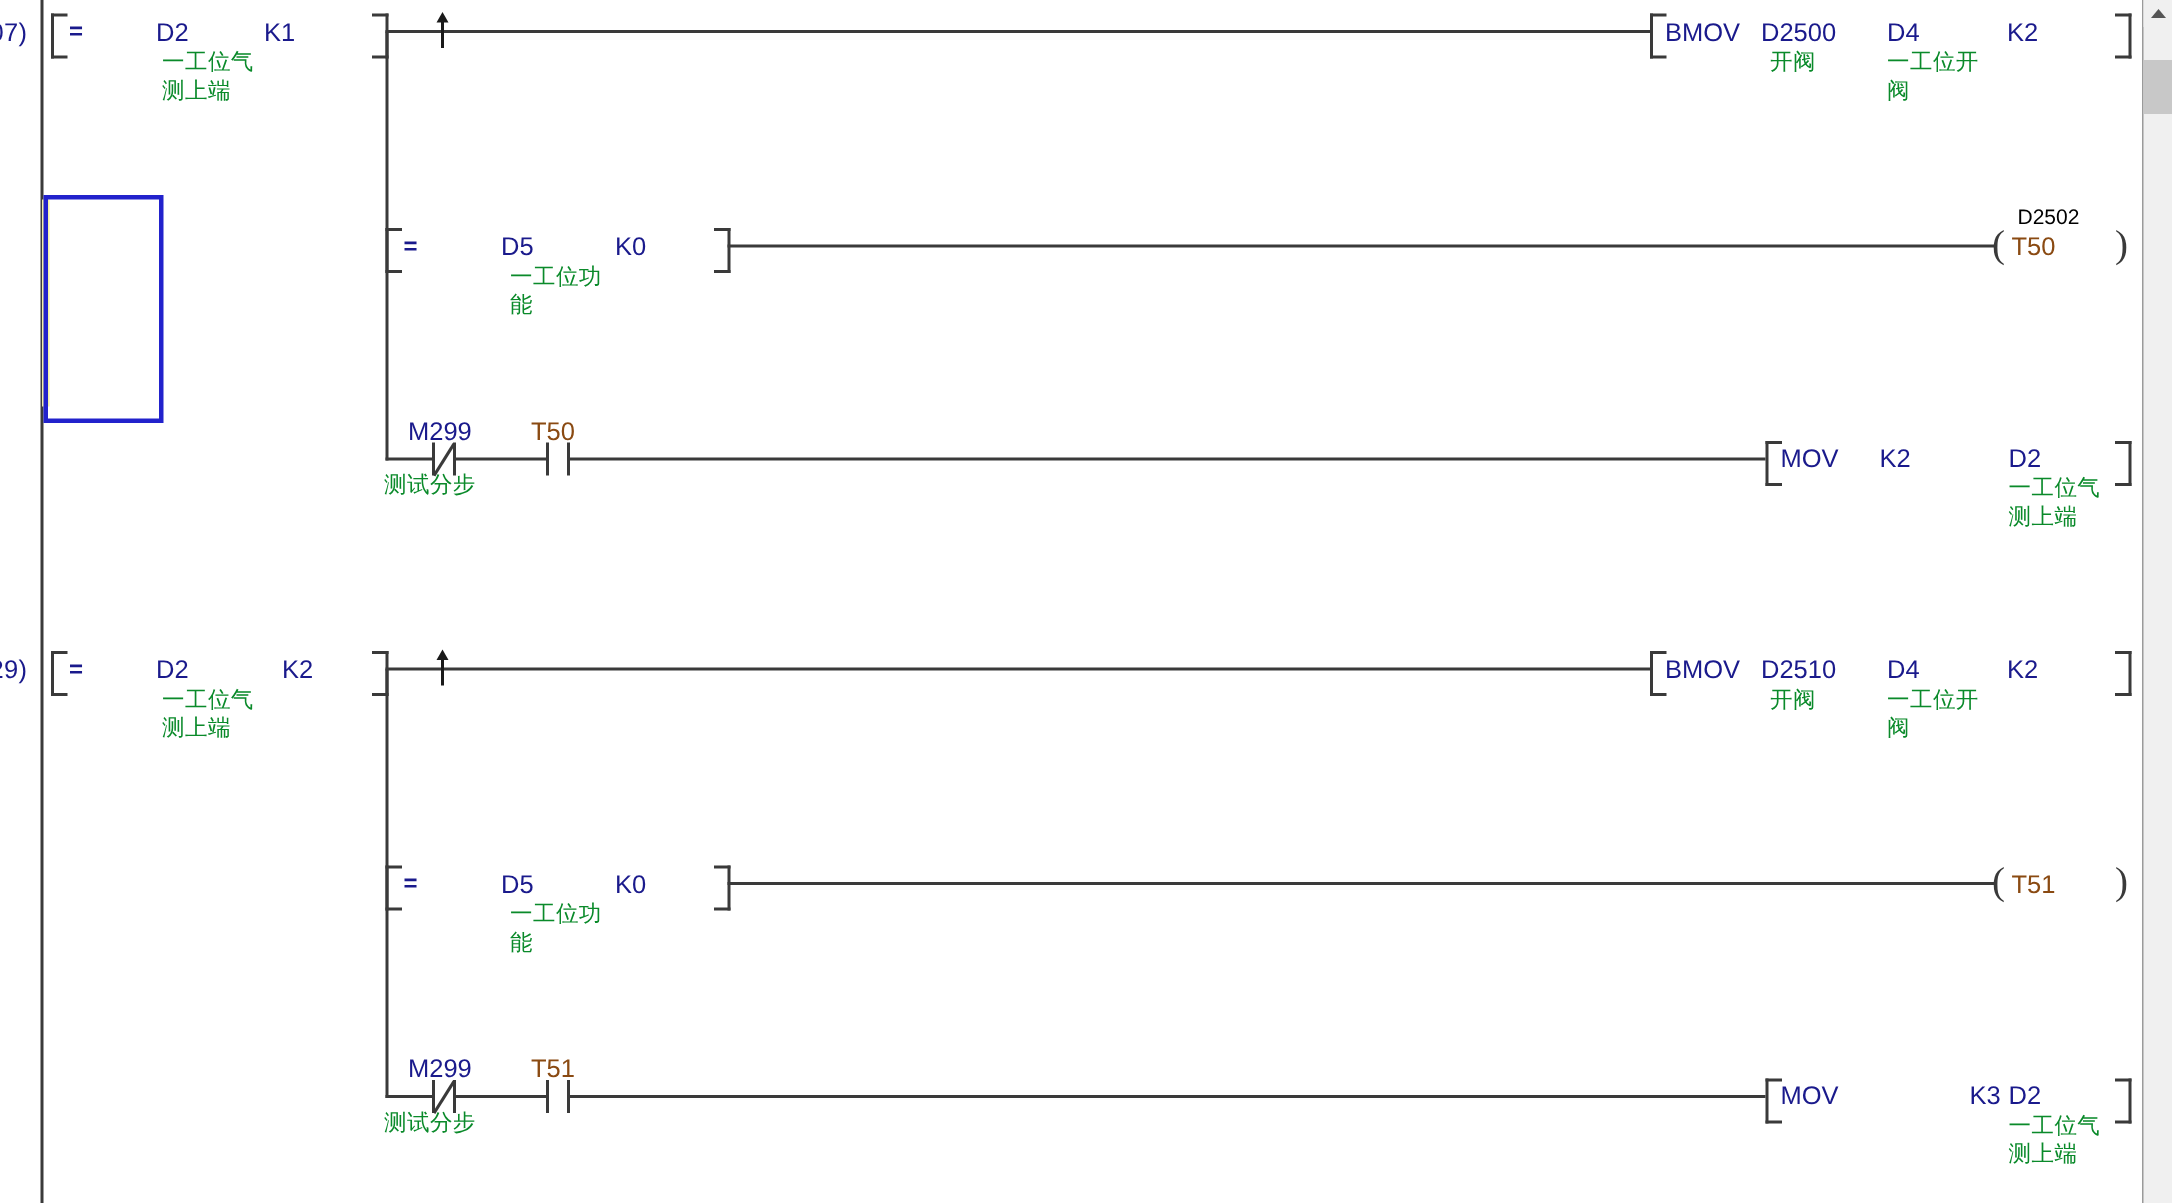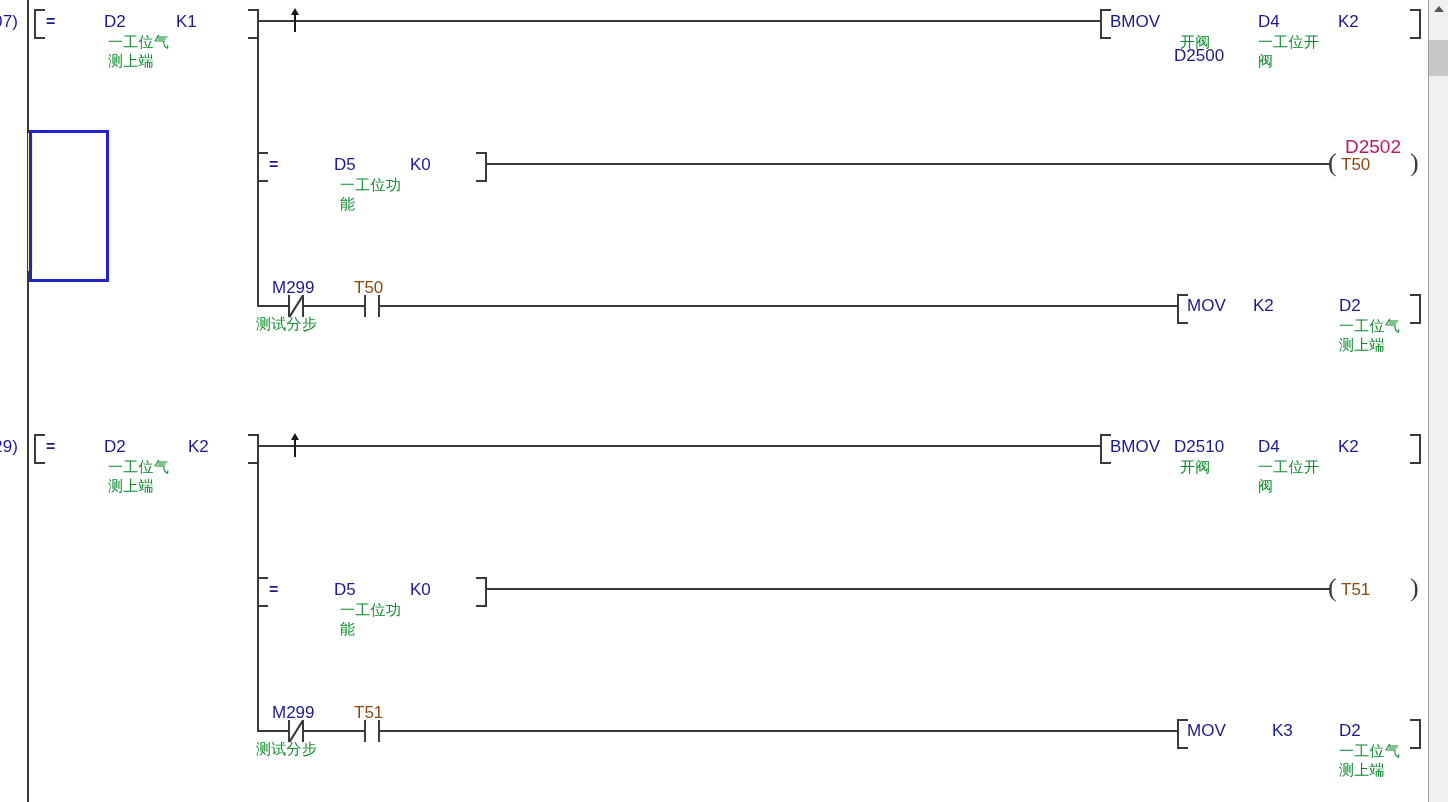--- a/index.html
+++ b/index.html
@@ -74,22 +74,22 @@
     letter-spacing: .3px;
   }
   .coil-dev {
     position: absolute;
     font-size: 17px;
     color: #8a4a12;
     white-space: nowrap;
   }
   .coil-pre {
     position: absolute;
-    font-size: 19px;
-    color: #be185d;
+    font-size: 14px;
+    color: #000000;
     white-space: nowrap;
   }
   .contact-lbl {
     position: absolute;
     font-size: 17px;
     color: #1a1a8c;
     white-space: nowrap;
   }
   .contact-lbl.timer {
     color: #8a4a12;
@@ -222,21 +222,21 @@
 
     <div class="wire-v" style="left:257px; top:21px; height:286px;"></div>
 
     <div class="wire-h" style="left:257px; top:20px; width:843px;"></div>
     <div class="edge-arrow" style="left:289px; top:8px;">
       <div class="head"></div>
         <div class="shaft"></div>
     </div>
     <div class="brk open" style="left:1100px; top:9px;"></div>
     <div class="inst" style="left:1110px; top:12px;">BMOV</div>
-    <div class="device" style="left:1174px; top:12px;margin-top:34px;">D2500</div>
+    <div class="device" style="left:1174px; top:12px;">D2500</div>
     <div class="comment" style="left:1180px; top:32px;">开阀</div>
     <div class="device" style="left:1258px; top:12px;">D4</div>
     <div class="comment" style="left:1258px; top:32px;">一工位开
 阀</div>
     <div class="device" style="left:1338px; top:12px;">K2</div>
     <div class="brk close" style="left:1410px; top:9px;"></div>
 
     <div class="brk open" style="left:257px; top:152px;"></div>
     <div class="eqsign" style="left:269px; top:156px;">=</div>
     <div class="device" style="left:334px; top:155px;">D5</div>
@@ -326,21 +326,21 @@
     <div class="contact-lbl timer" style="left:354px; top:703px;">T51</div>
     <div class="contact" style="left:364px; top:720px;">
       <div class="bar l"></div>
         <div class="bar r"></div>
     </div>
     <div class="wire-h" style="left:257px; top:730px; width:32px;"></div>
     <div class="wire-h" style="left:303px; top:730px; width:62px;"></div>
     <div class="wire-h" style="left:379px; top:730px; width:798px;"></div>
     <div class="brk open" style="left:1177px; top:719px;"></div>
     <div class="inst" style="left:1187px; top:721px;">MOV</div>
-    <div class="device" style="left:1272px; top:721px;">K3</div>
+    <div class="device" style="left:1313px; top:721px;">K3</div>
     <div class="device" style="left:1339px; top:721px;">D2</div>
     <div class="comment" style="left:1339px; top:741px;">一工位气
 测上端</div>
     <div class="brk close" style="left:1410px; top:719px;"></div>
   </div>
 
 </div>
 
 <div id="vscroll">
   <div class="sb-btn up">

